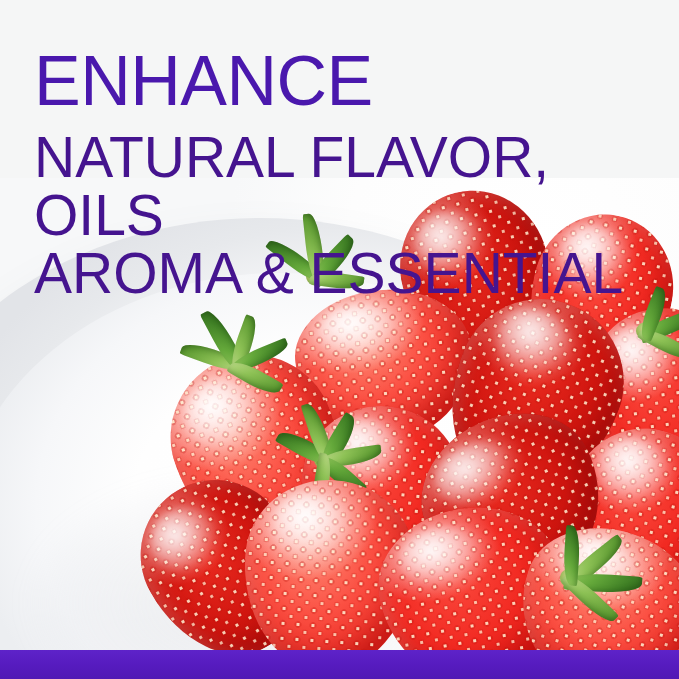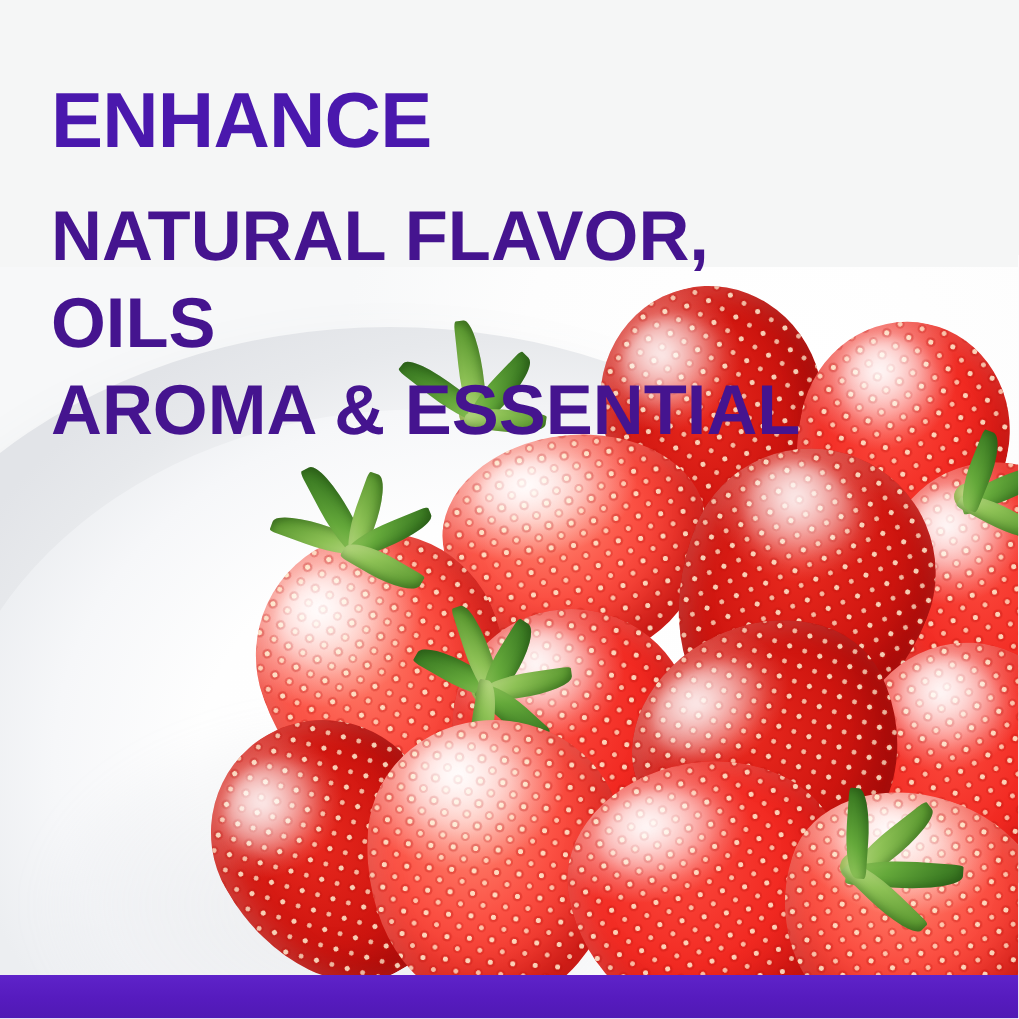--- a/index.html
+++ b/index.html
@@ -135,37 +135,37 @@
     position: absolute;
     border-radius: 50%;
     background: radial-gradient(circle at 40% 35%, #c9d98c 0%, #9bb85a 45%, #6f8f34 100%);
   }
 
   
   .headline {
     position: absolute;
     left: 34px;
     top: 43px;
-    font-size: 52px;
+    font-size: 70px;
     line-height: 76px;
-    font-weight: 700;
+    font-weight: 400;
     letter-spacing: -0.5px;
     color: #4a18ad;
     z-index: 20;
     white-space: nowrap;
   }
   .subhead {
     position: absolute;
     left: 34px;
     top: 128px;
     z-index: 20;
     color: #45148f;
-    font-size: 47px;
+    font-size: 57px;
     line-height: 58px;
-    font-weight: 700;
+    font-weight: 400;
     letter-spacing: 0px;
     white-space: nowrap;
   }
   .subhead .ln { display: block; }
 
   
   .bottom-bar {
     position: absolute;
     left: 0;
     bottom: 0;

